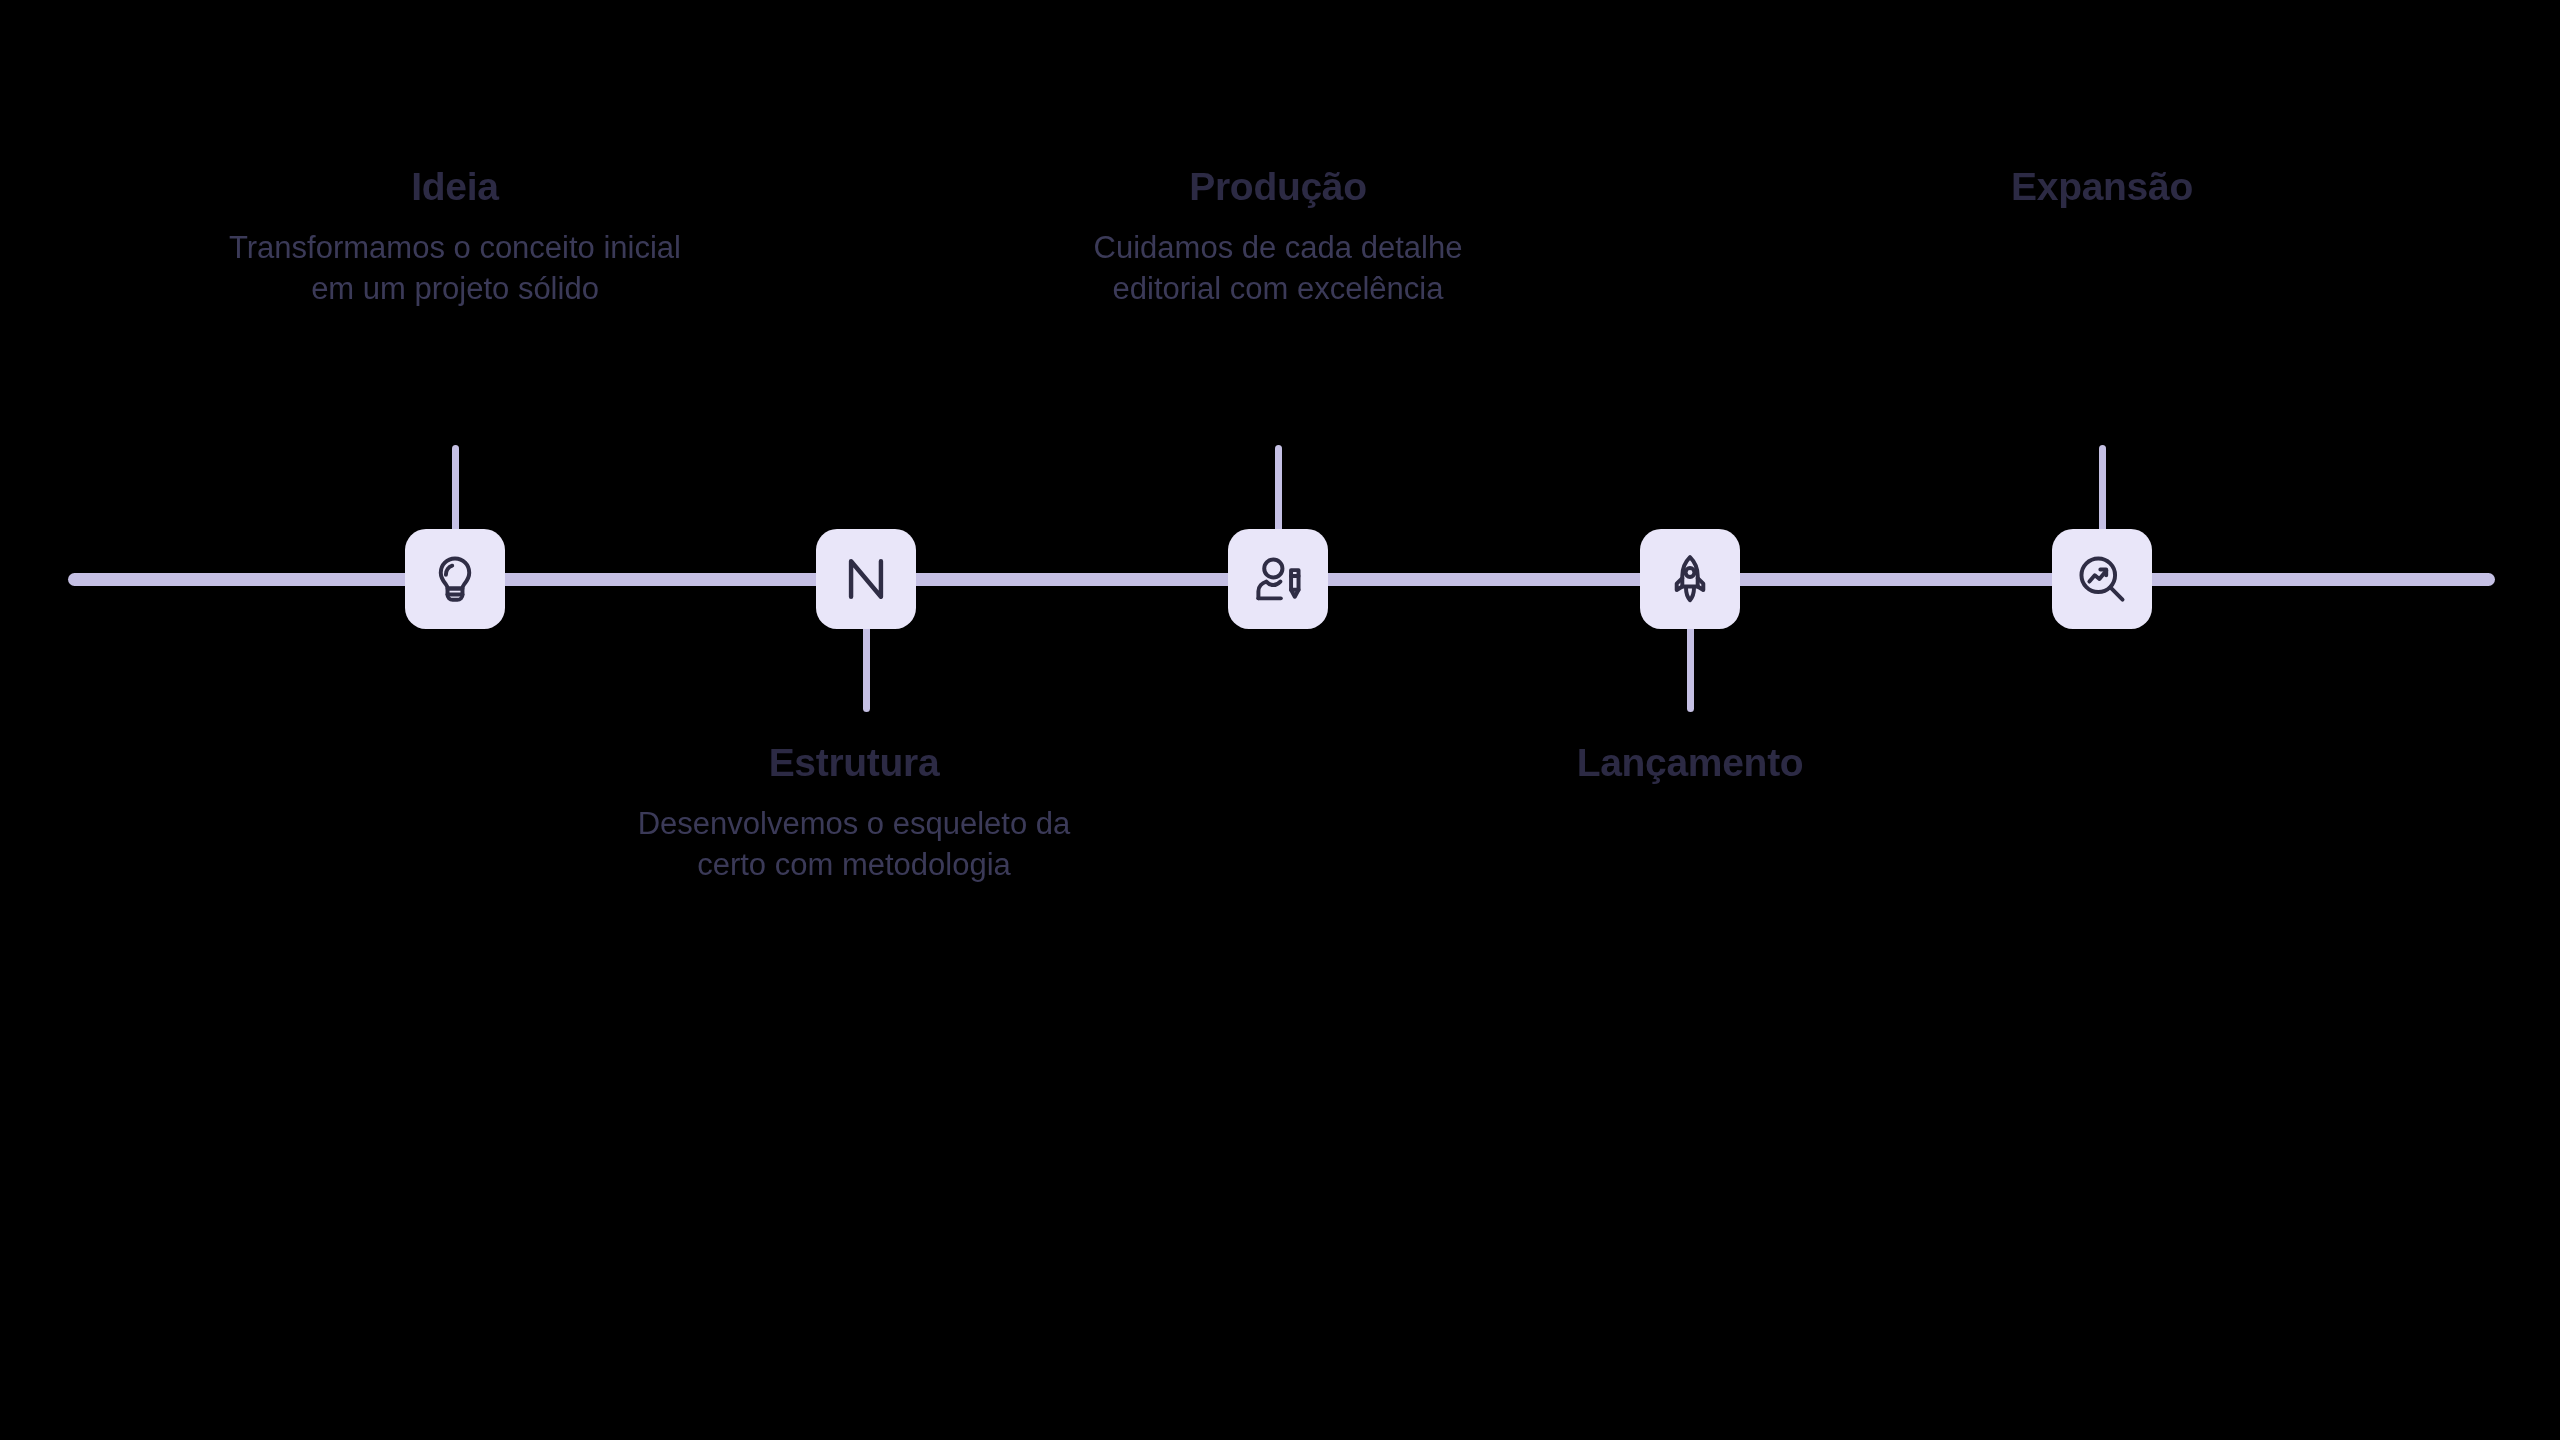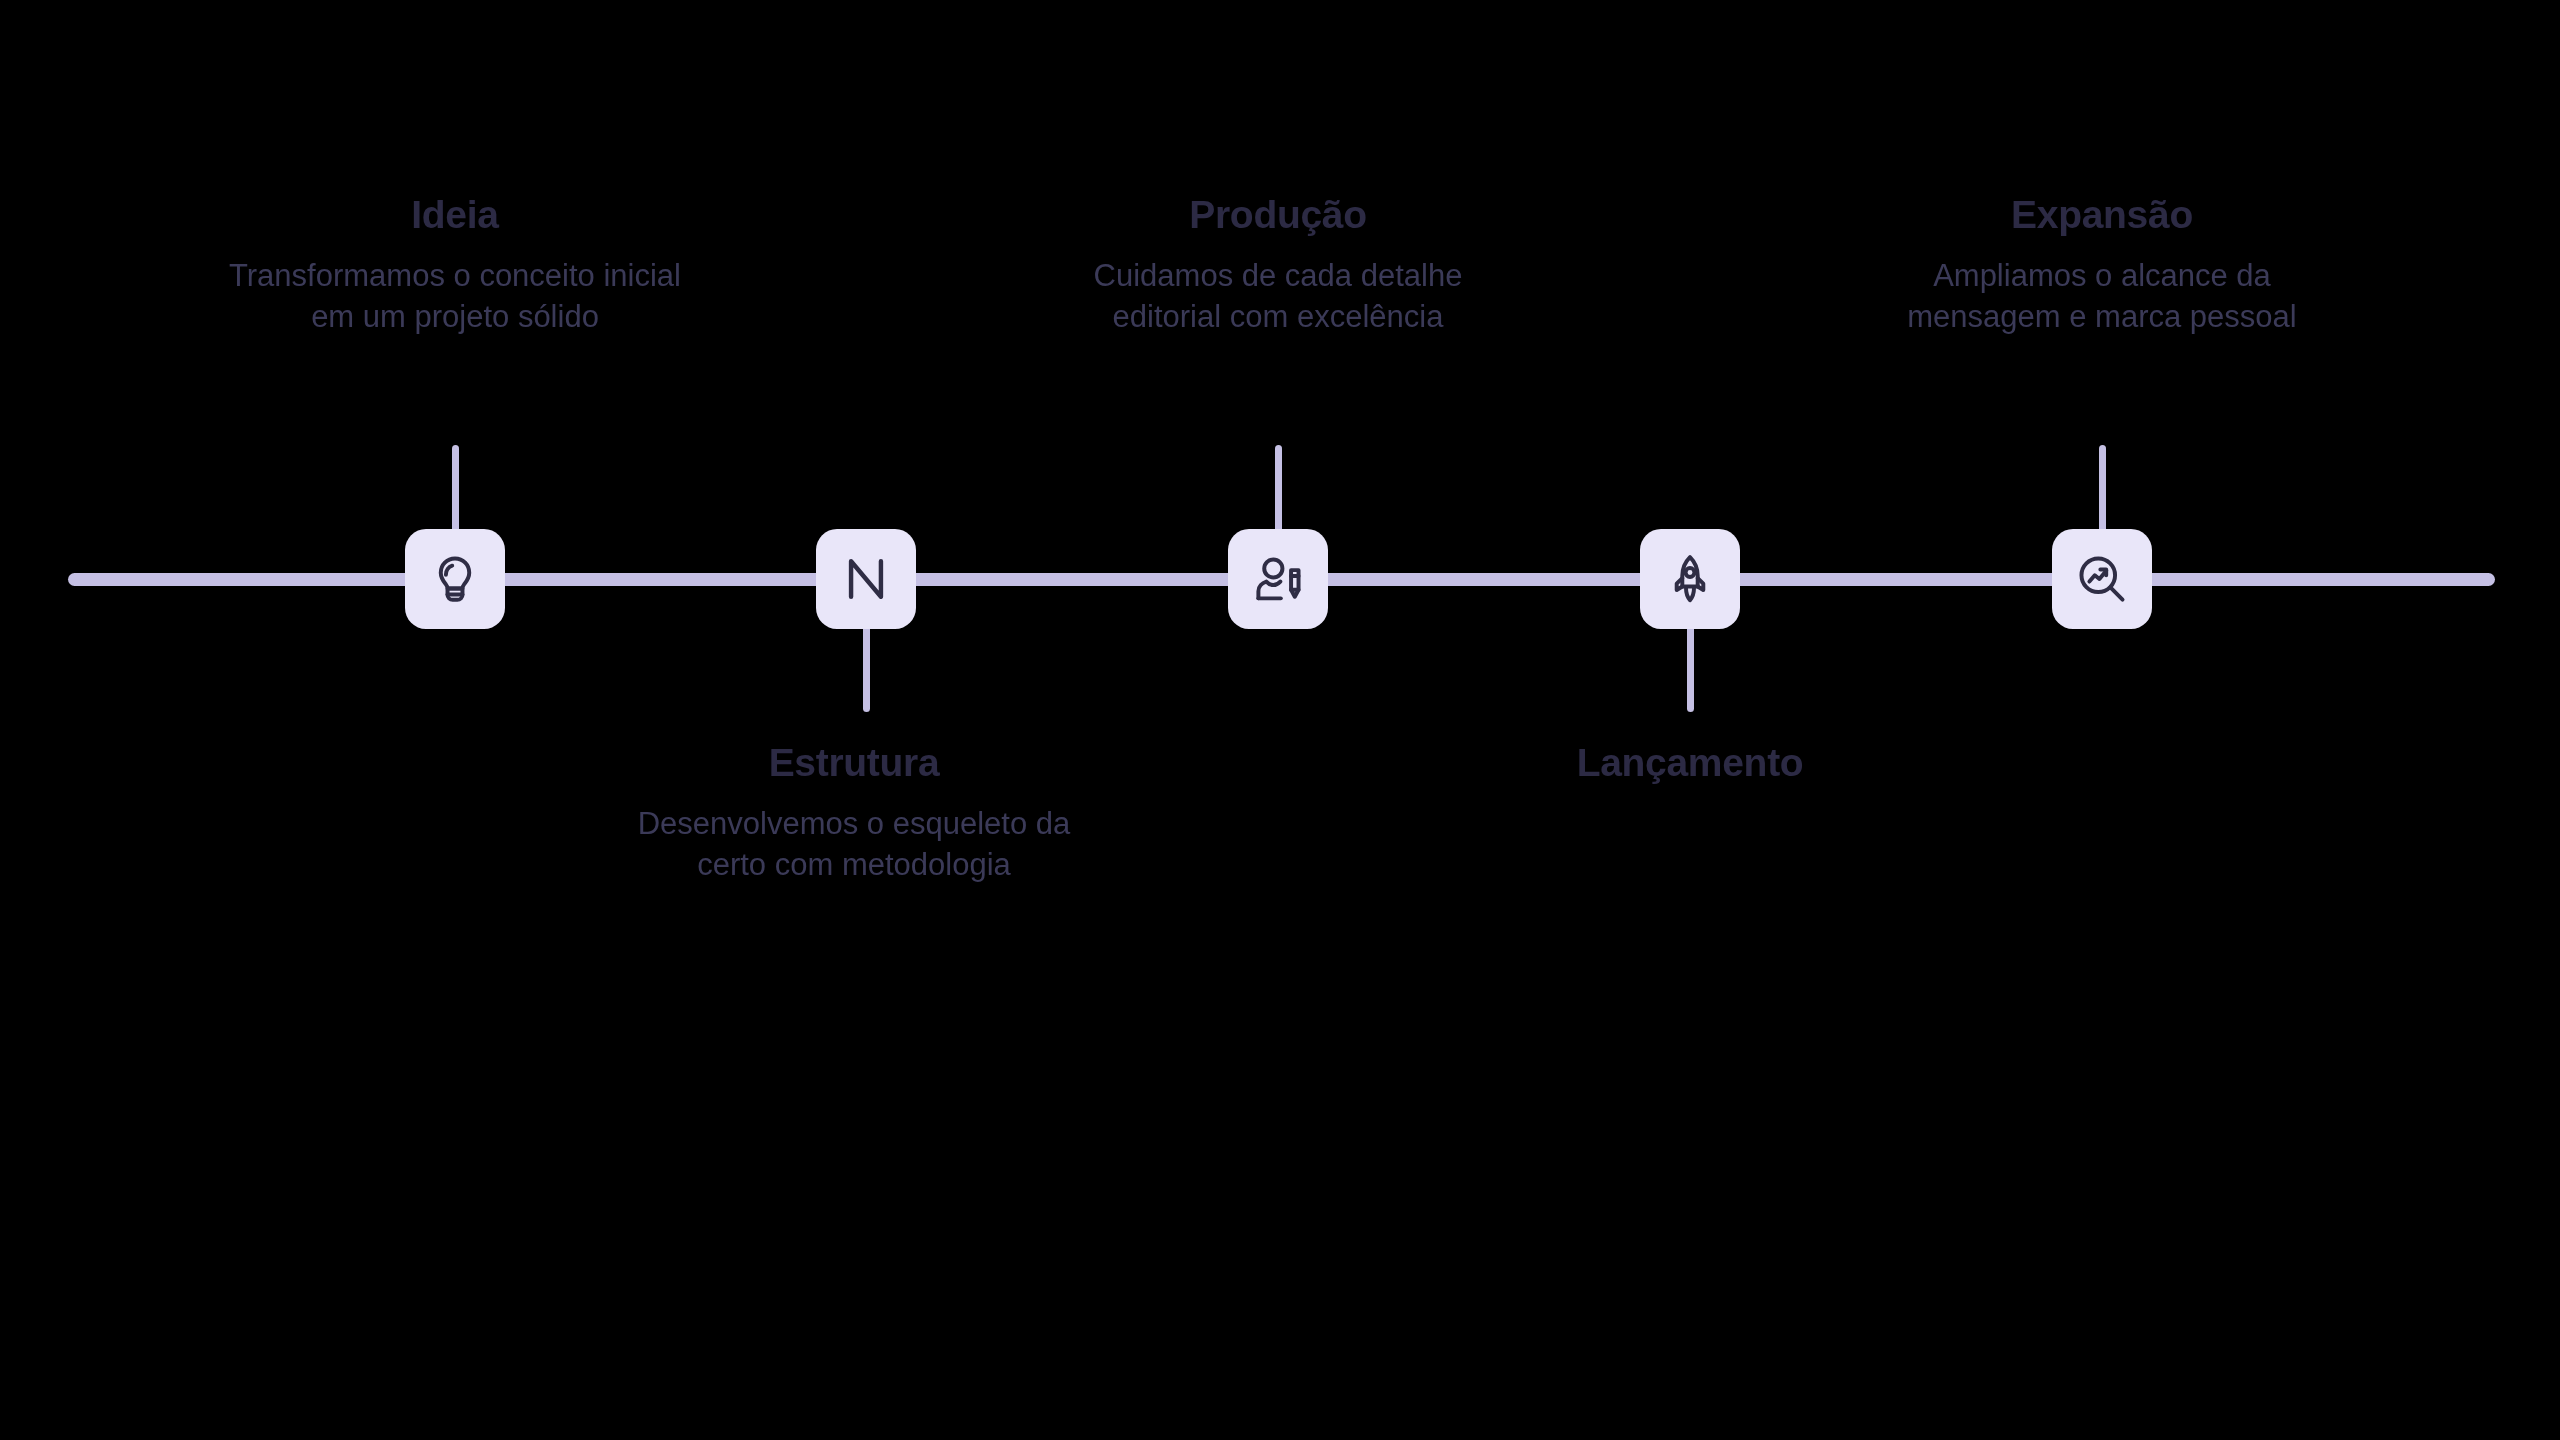--- a/index.html
+++ b/index.html
@@ -86,21 +86,21 @@
   }
   .label .desc {
     font-size: 31px;
     font-weight: 400;
     color: #3b3a58;
     line-height: 1.32;
     margin-top: 19px;
   }
 
   
-  .label.above { top: 194px; }
+  .label.above { top: 166px; }
   
   .label.below { top: 742px; }
 </style>
 </head>
 <body>
 
 <div id="stage">
 
   <div class="rail"></div>
 
@@ -182,19 +182,15 @@
       <svg viewBox="0 0 24 24">
         <circle class="nofill" cx="10.4" cy="10.4" r="7.2"></circle>
         <path class="nofill" d="M15.6 15.6l5.2 5.2"></path>
         <path class="nofill" d="M6.6 13.1l2.3-2.7 2 1.6 2.9-3.5"></path>
         <path class="nofill" d="M11.3 7.9h2.5v2.5"></path>
       </svg>
     </span>
   </div>
   <div class="label above" style="left:1802px; width:600px">
     <div class="title">Expansão</div>
-    <div class="desc">
-      <div>Ampliamos o alcance da</div>
-      <div>mensagem e marca pessoal</div>
-    </div>
   </div>
 
 </div>
 
 </body></html>

